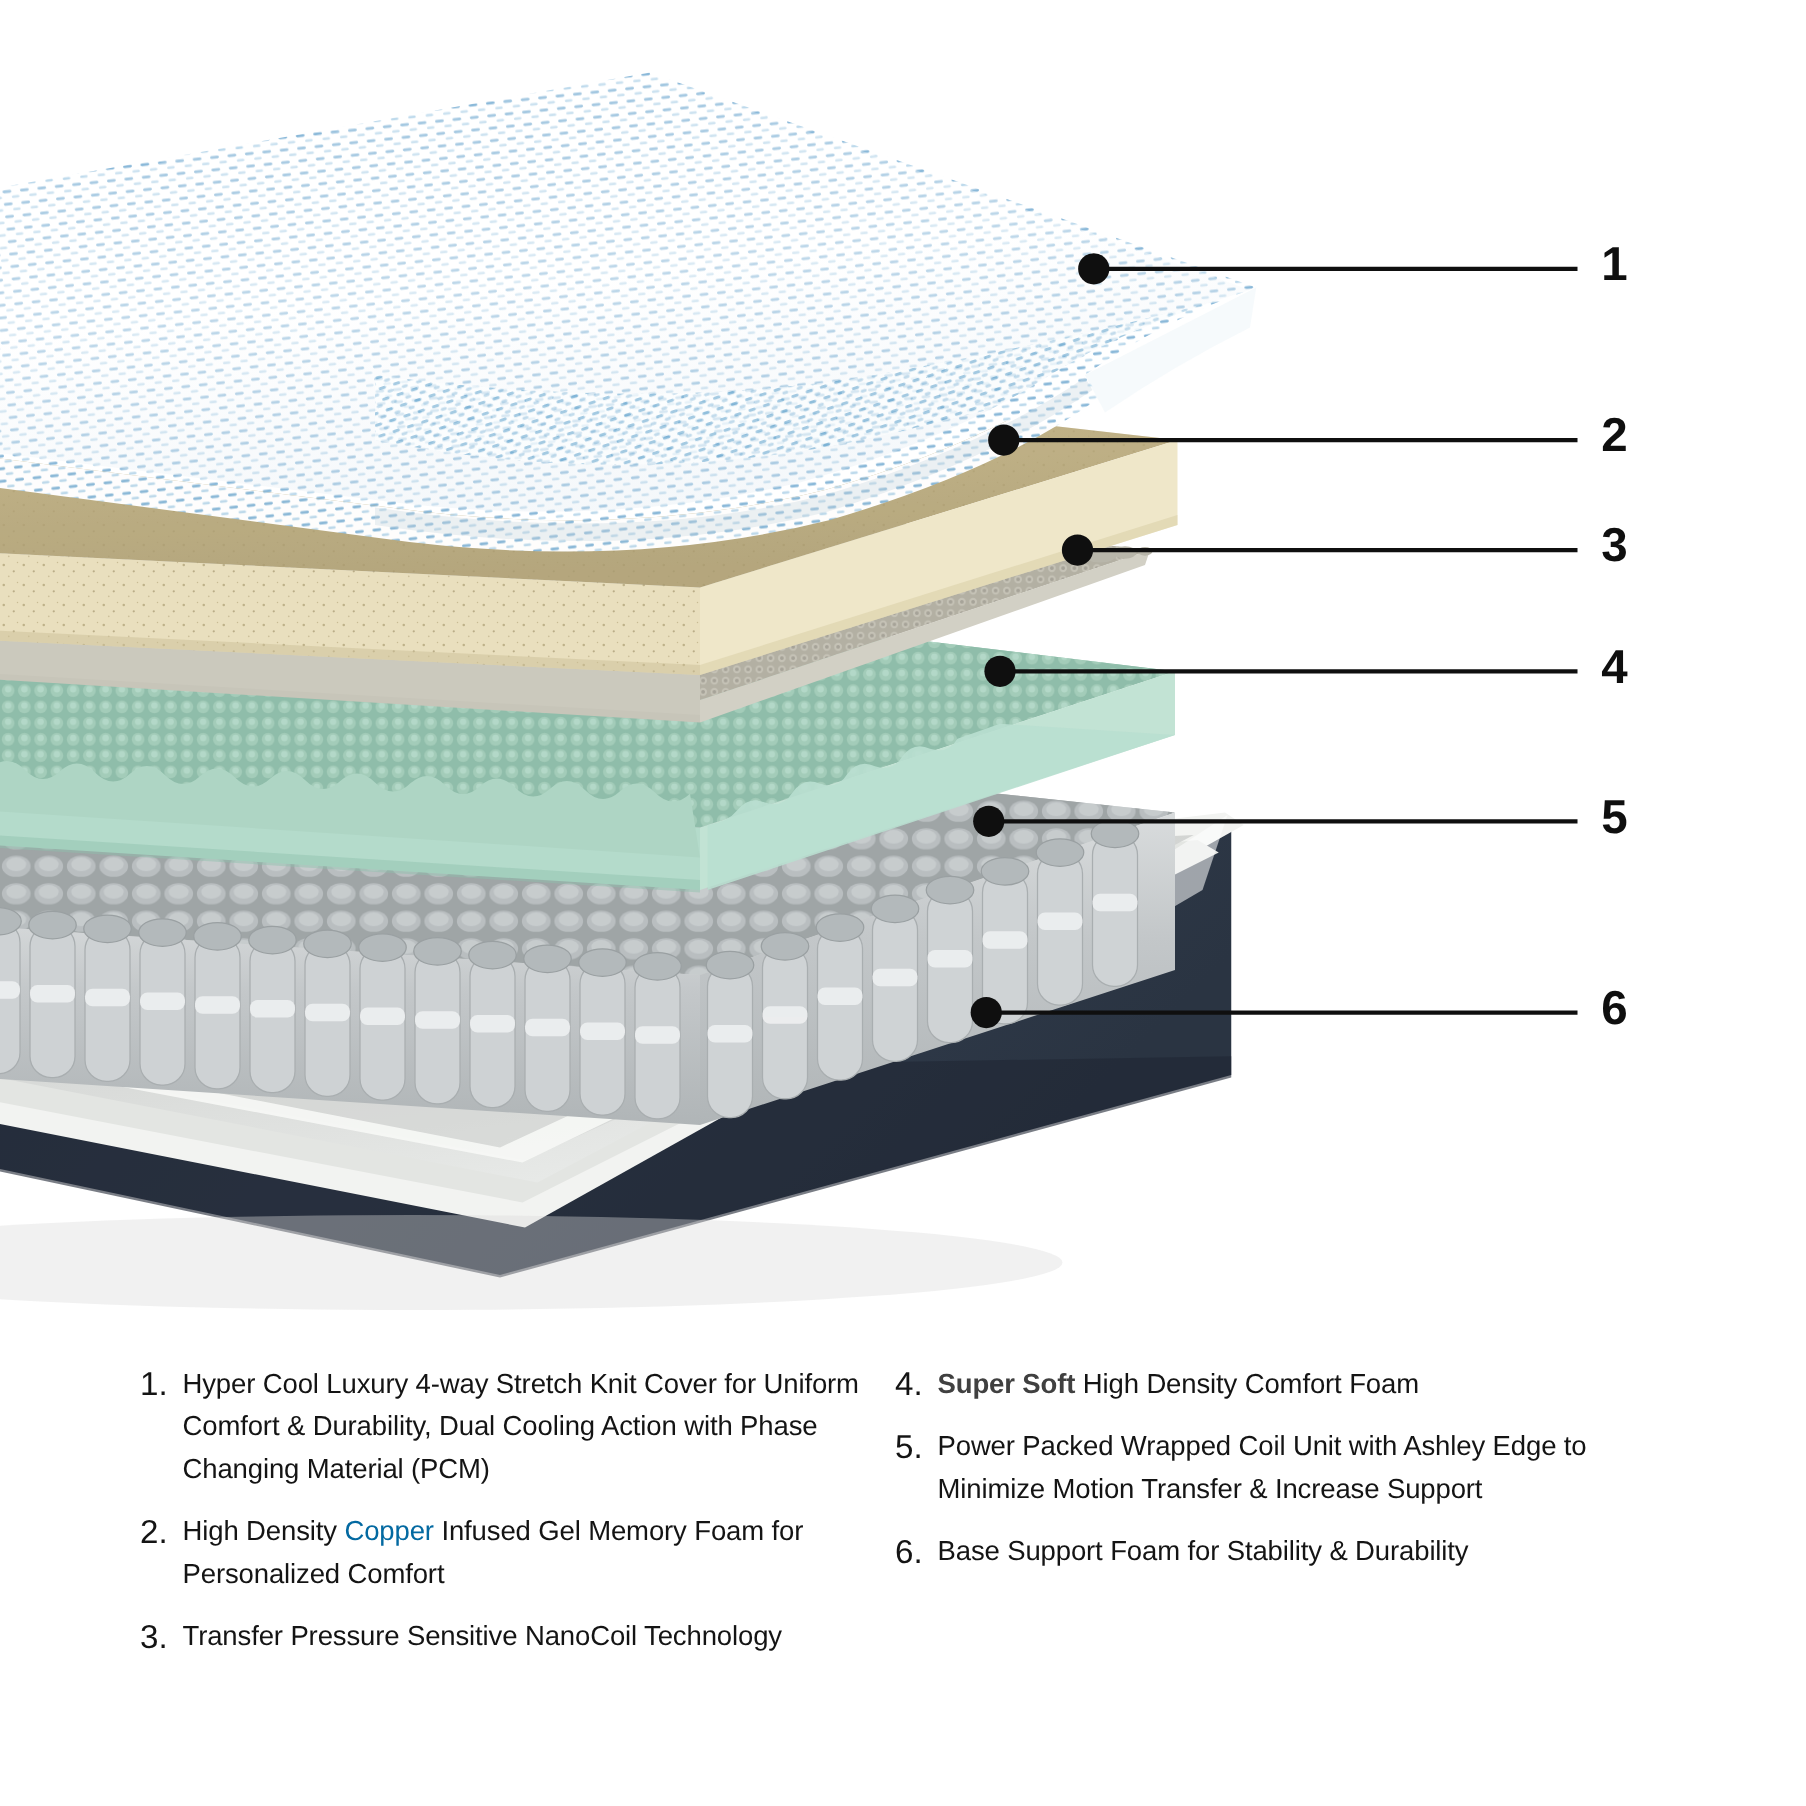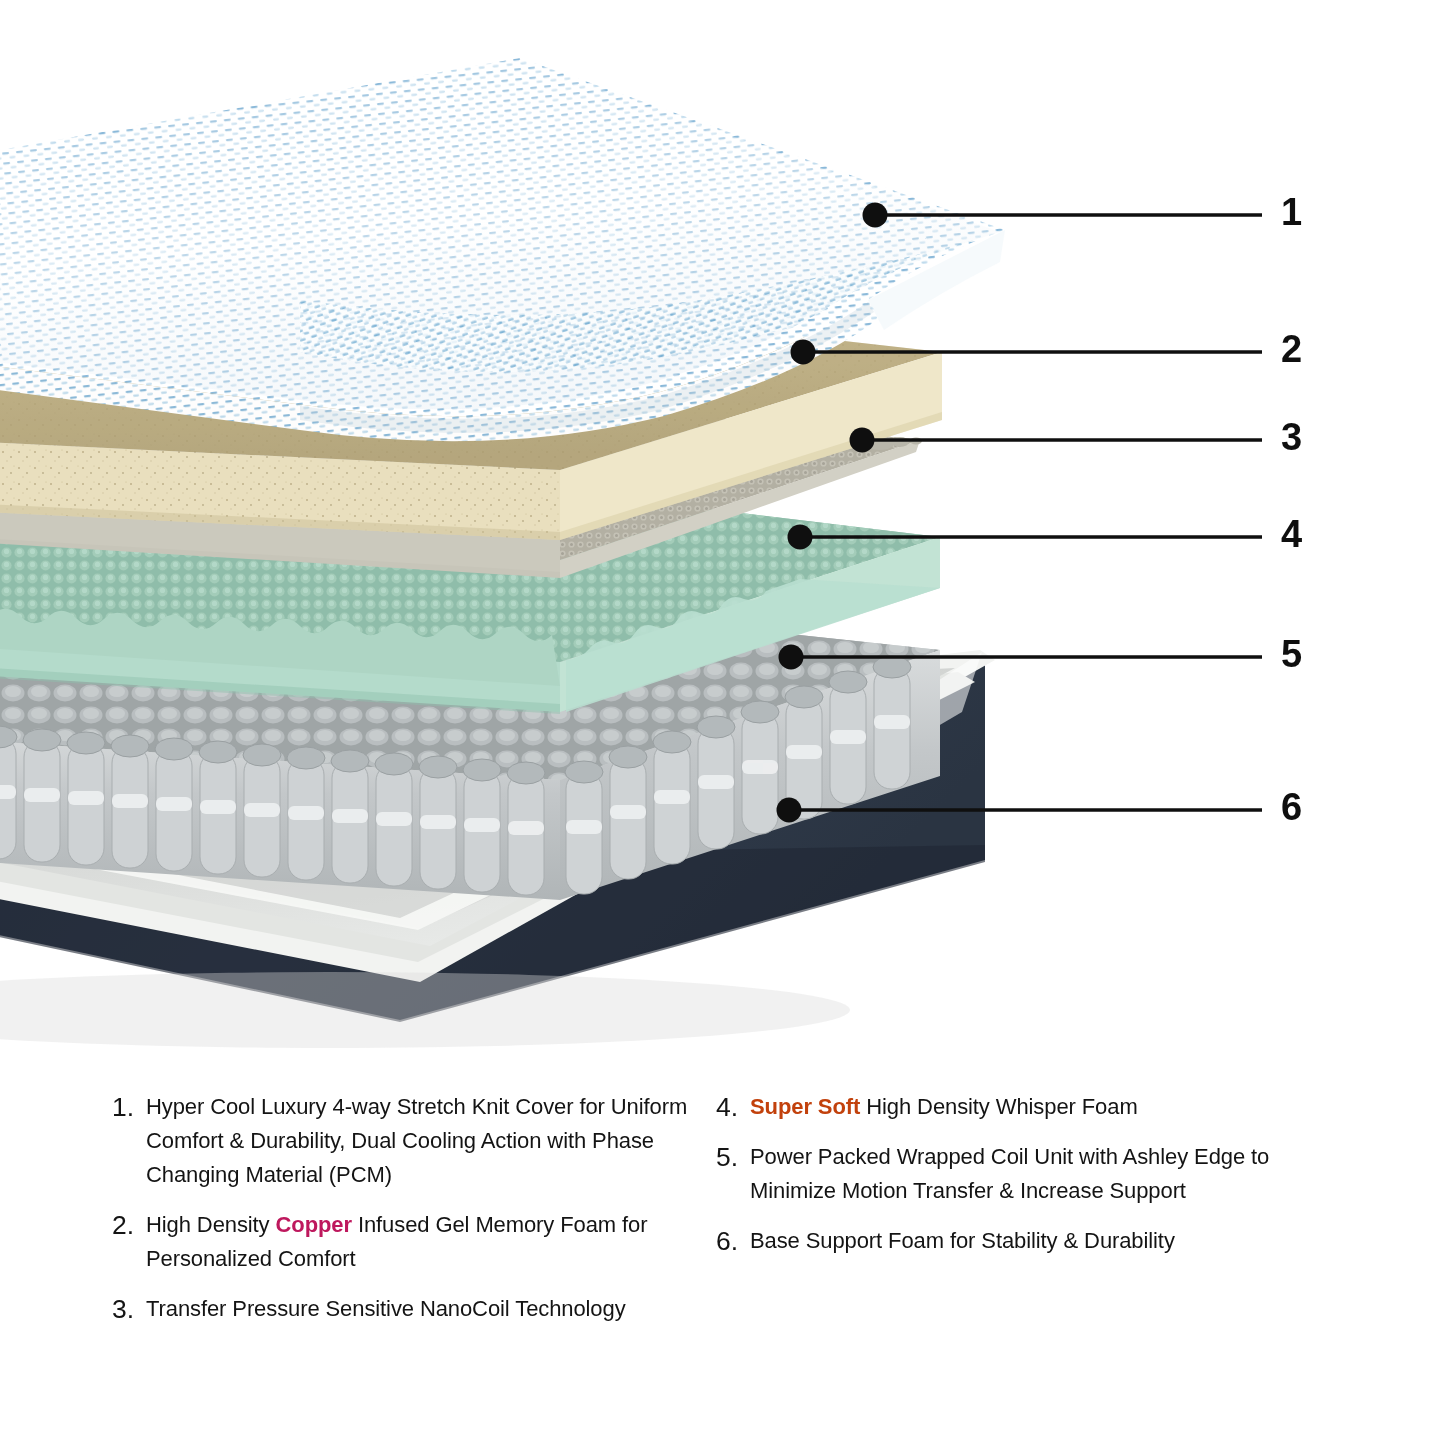--- a/index.html
+++ b/index.html
@@ -74,26 +74,26 @@
   }
   .legend-text {
     flex: 1 1 auto;
     font-size: 22px;
     line-height: 34px;
     font-weight: 400;
     color: #141414;
     letter-spacing: -0.1px;
   }
   .legend-text .em-copper {
-    color: #be185d;
-    font-weight: 700;
+    color: #0369a1;
+    font-weight: 400;
   }
   .legend-text .em-bold {
     font-weight: 700;
-    color: #c2410c;
+    color: #404040;
   }
 </style>
 </head>
 <body>
 
 <div id="diagram-root">
 
   <svg class="illustration" viewBox="0 0 1445 1065" xmlns="http://www.w3.org/2000/svg">
     <defs>
 
@@ -450,21 +450,21 @@
           <span>Transfer Pressure Sensitive NanoCoil Technology</span>
         </div>
       </div>
 
     </div>
 
     <div class="legend-col right">
 
       <div class="legend-item">
         <div class="legend-num">4.</div>
-        <div class="legend-text"><span class="em-bold">Super Soft</span><span> High Density Whisper Foam</span></div>
+        <div class="legend-text"><span class="em-bold">Super Soft</span><span> High Density Comfort Foam</span></div>
       </div>
 
       <div class="legend-item">
         <div class="legend-num">5.</div>
         <div class="legend-text">
           <span>Power Packed Wrapped Coil Unit with Ashley Edge to Minimize Motion Transfer &amp; Increase Support</span>
         </div>
       </div>
 
       <div class="legend-item">

